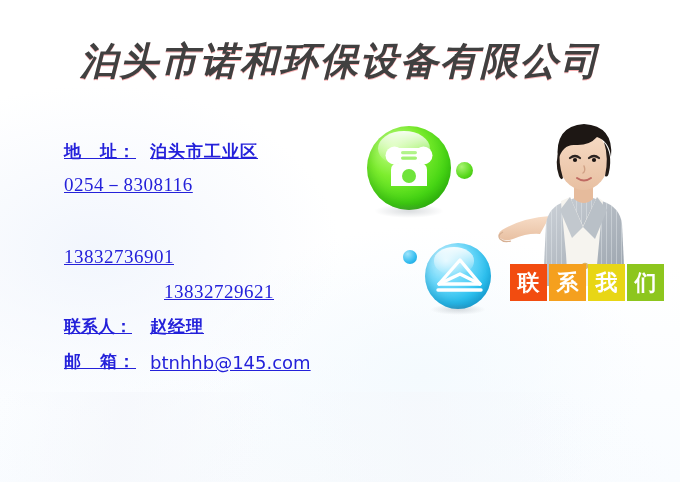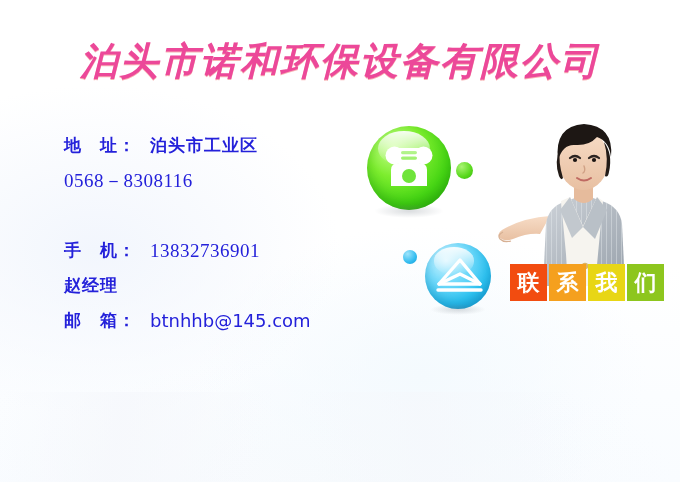--- a/index.html
+++ b/index.html
@@ -41,38 +41,39 @@
   .title {
     position: absolute;
     left: 0; right: 0;
     top: 36px;
     text-align: center;
     font-family: "DejaVu Serif", "Liberation Serif", serif;
     font-weight: bold;
     font-style: italic;
     font-size: 38px;
     letter-spacing: 2px;
-    color: #ec4899;
+    color: #404040;
     white-space: nowrap;
     text-shadow: 0 1px 0 rgba(236,28,34,.35);
   }
 
   
   .contact {
     position: absolute;
     left: 64px;
     top: 128px;
     width: 300px;
     color: #2421da;
   }
   .row {
     display: flex;
-    align-items: center;
+    align-items: flex-end;
     height: 35px;
     white-space: nowrap;
+    text-decoration: underline;
   }
   .lbl {
     font-family: "DejaVu Sans", "Liberation Sans", sans-serif;
     font-weight: bold;
     font-size: 17px;
     width: 86px;
     flex: 0 0 86px;
     letter-spacing: 1px;
   }
   .lbl.wide { letter-spacing: 0; }
@@ -182,29 +183,33 @@
   <div class="bg-streaks"></div>
 
   <div class="title">泊头市诺和环保设备有限公司</div>
 
   <div class="contact">
     <div class="row">
       <span class="lbl">地　址：</span>
       <span class="val cn">泊头市工业区</span>
     </div>
     <div class="row">
-      <span class="val">0568－8308116</span>
-    </div>
-    <div class="row">
-    </div>
-    <div class="row">
-      <span class="lbl">手　机：</span>
+      <span class="val">0254－8308116</span>
+    </div>
+    <div class="row">
+    </div>
+    <div class="row">
       <span class="val">13832736901</span>
     </div>
-    <div class="row">
+    <div class="row indent">
+      <span class="lbl"></span>
+      <span class="val">13832729621</span>
+    </div>
+    <div class="row">
+      <span class="lbl wide">联系人：</span>
       <span class="val cn">赵经理</span>
     </div>
     <div class="row">
       <span class="lbl">邮　箱：</span>
       <span class="val mail">btnhhb@145.com</span>
     </div>
   </div>
 
   <div class="sphere" id="phone-sphere">
     <div class="shadow"></div>

